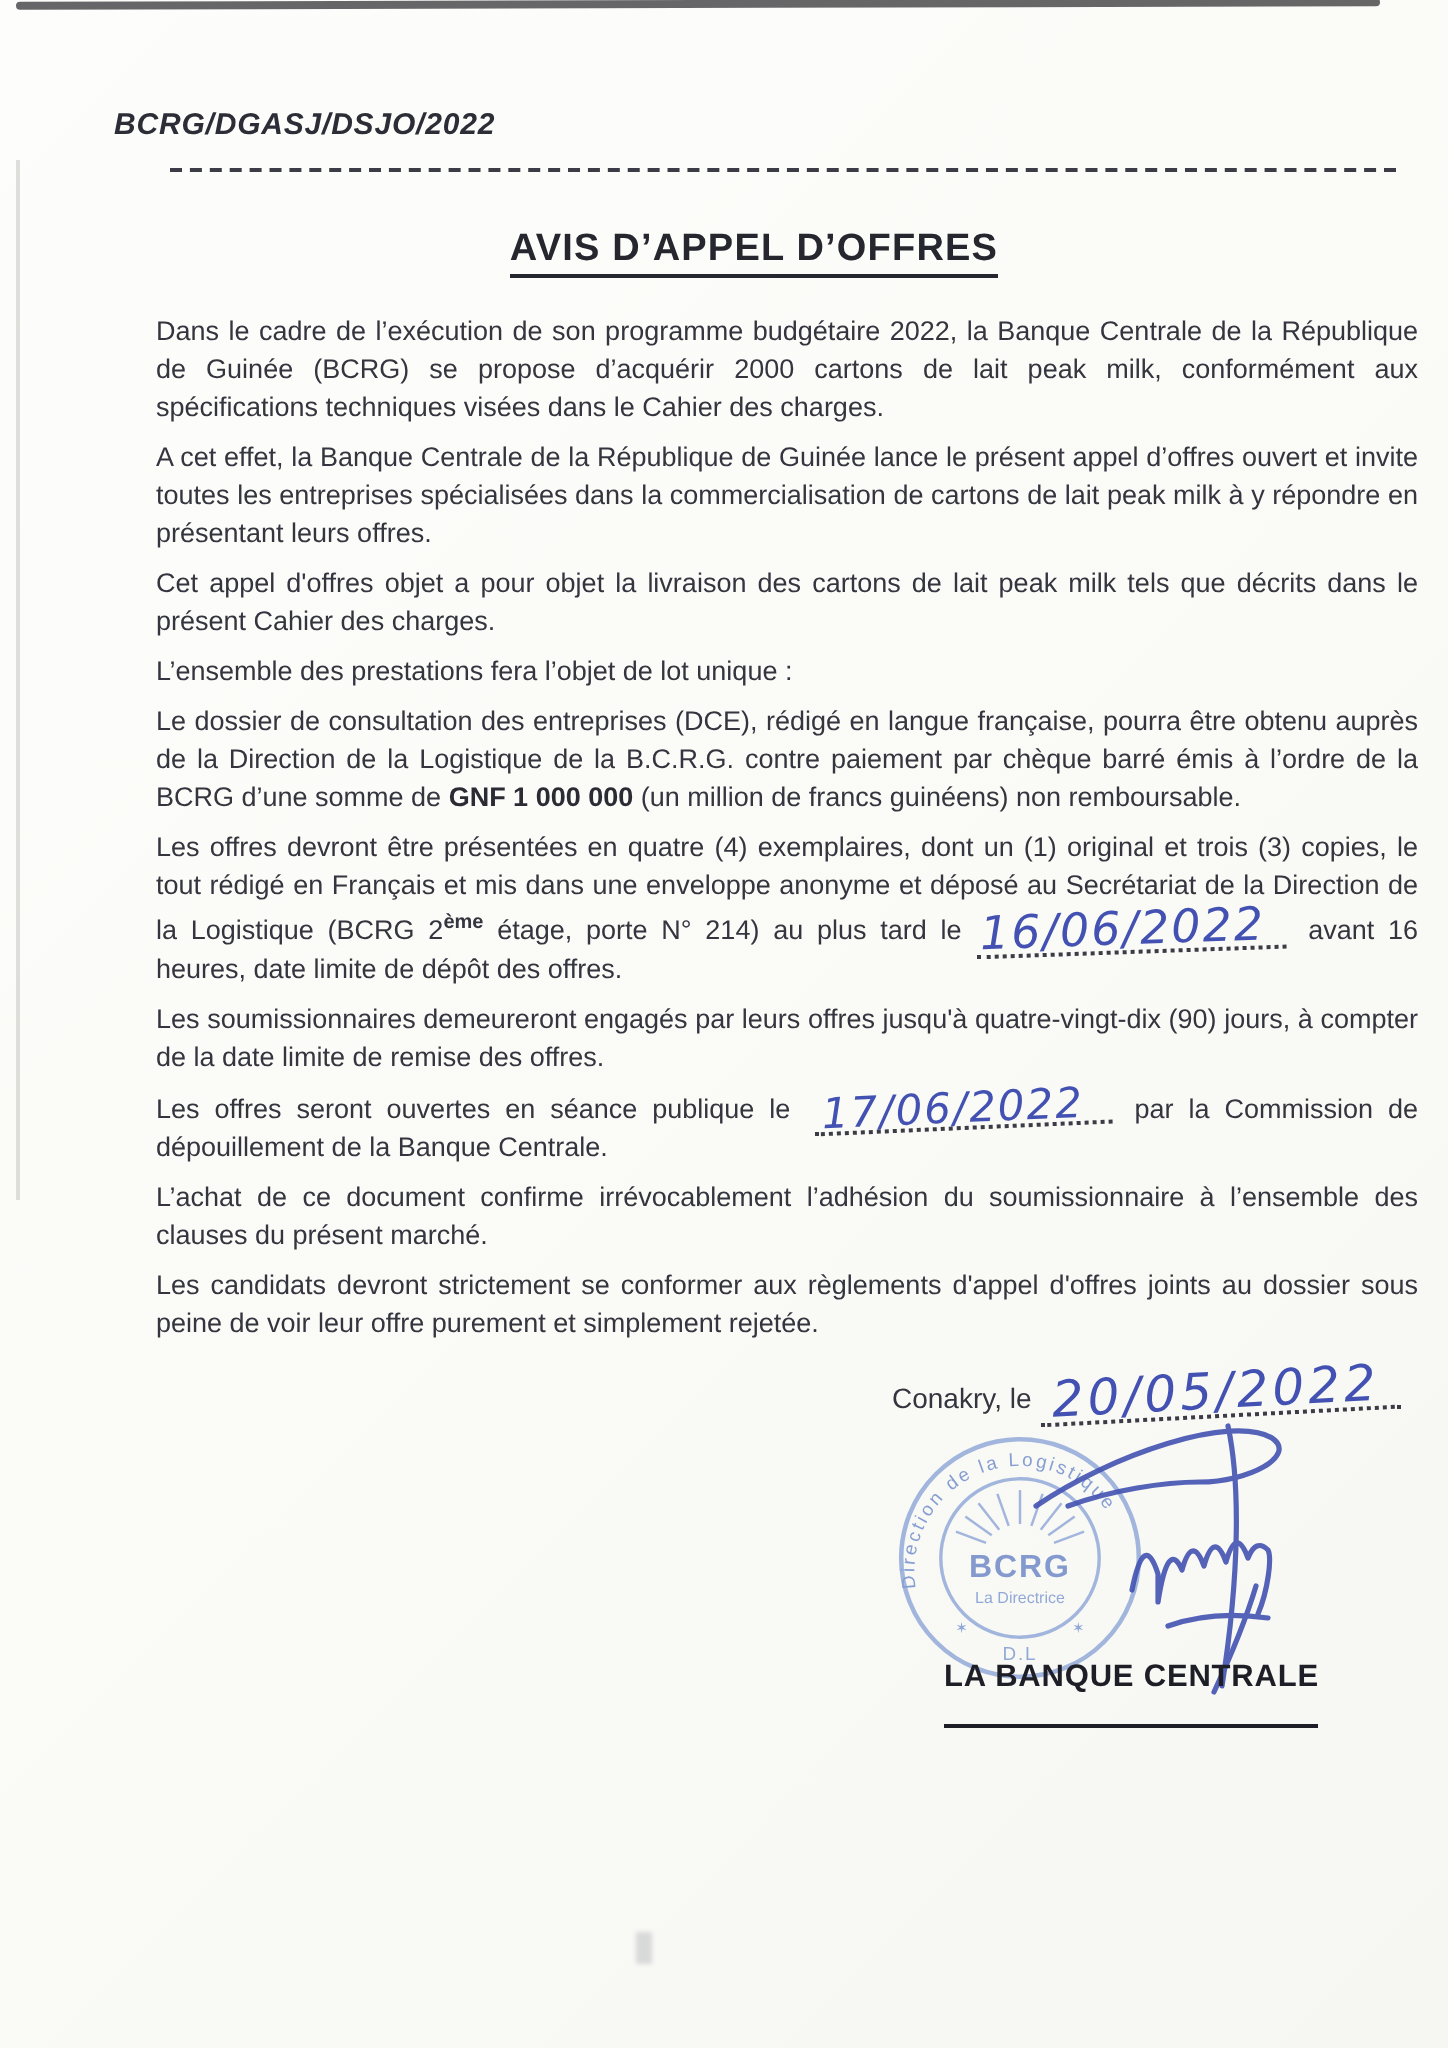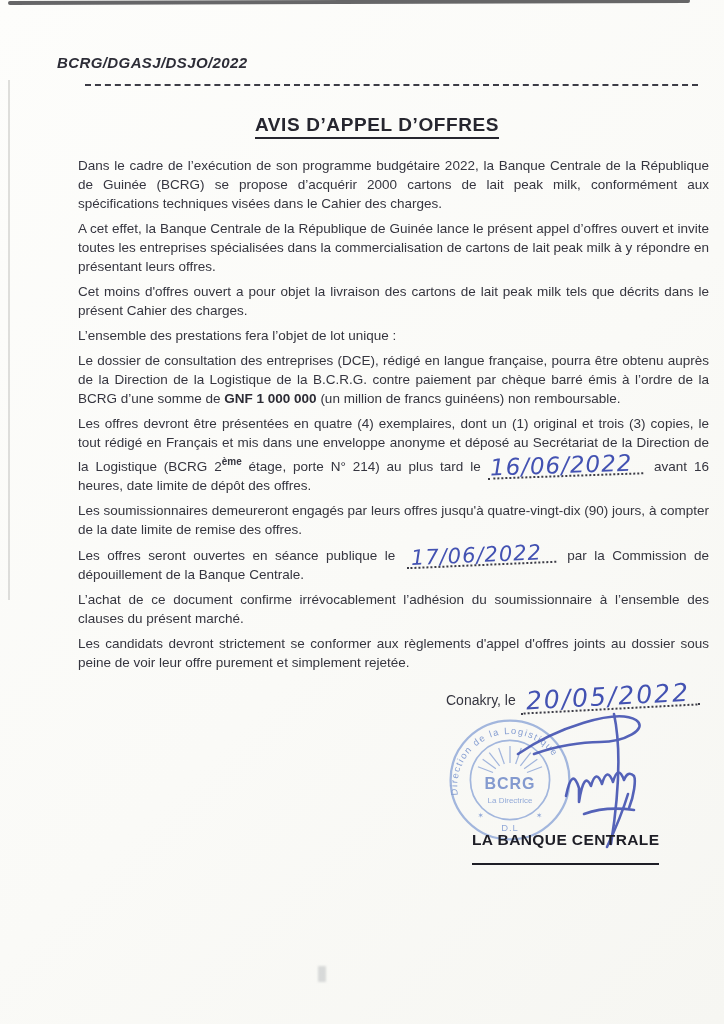--- a/index.html
+++ b/index.html
@@ -108,21 +108,21 @@
   <div class="ref">BCRG/DGASJ/DSJO/2022</div>
   <div class="dash-line"></div>
 
   <div class="title-wrap">
     <span class="title">AVIS D’APPEL D’OFFRES</span>
   </div>
 
   <div class="body-text">
     <p>Dans le cadre de l’exécution de son programme budgétaire 2022, la Banque Centrale de la République de Guinée (BCRG) se propose d’acquérir 2000 cartons de lait peak milk, conformément aux spécifications techniques visées dans le Cahier des charges.</p>
     <p>A cet effet, la Banque Centrale de la République de Guinée lance le présent appel d’offres ouvert et invite toutes les entreprises spécialisées dans la commercialisation de cartons de lait peak milk à y répondre en présentant leurs offres.</p>
-    <p>Cet moins d'offres ouvert a pour objet la livraison des cartons de lait peak milk tels que décrits dans le présent Cahier des charges.</p>
+    <p>Cet appel d'offres objet a pour objet la livraison des cartons de lait peak milk tels que décrits dans le présent Cahier des charges.</p>
     <p>L’ensemble des prestations fera l’objet de lot unique :</p>
     <p><span>Le dossier de consultation des entreprises (DCE), rédigé en langue française, pourra être obtenu auprès de la Direction de la Logistique de la B.C.R.G. contre paiement par chèque barré émis à l’ordre de la BCRG d’une somme de </span><span class="amount">GNF 1 000 000</span><span> (un million de francs guinéens) non remboursable.</span></p>
     <p><span>Les offres devront être présentées en quatre (4) exemplaires, dont un (1) original et trois (3) copies, le tout rédigé en Français et mis dans une enveloppe anonyme et déposé au Secrétariat de la Direction de la Logistique (BCRG 2</span><sup>ème</sup><span> étage, porte N° 214) au plus tard le </span><span class="hw hw-deposit">16/06/2022</span><span> avant 16 heures, date limite de dépôt des offres.</span></p>
     <p>Les soumissionnaires demeureront engagés par leurs offres jusqu'à quatre-vingt-dix (90) jours, à compter de la date limite de remise des offres.</p>
     <p><span>Les offres seront ouvertes en séance publique le </span><span class="hw hw-opening">17/06/2022</span><span> par la Commission de dépouillement de la Banque Centrale.</span></p>
     <p>L’achat de ce document confirme irrévocablement l’adhésion du soumissionnaire à l’ensemble des clauses du présent marché.</p>
     <p>Les candidats devront strictement se conformer aux règlements d'appel d'offres joints au dossier sous peine de voir leur offre purement et simplement rejetée.</p>
 
     <div class="sig-block">
       <div class="conakry">

